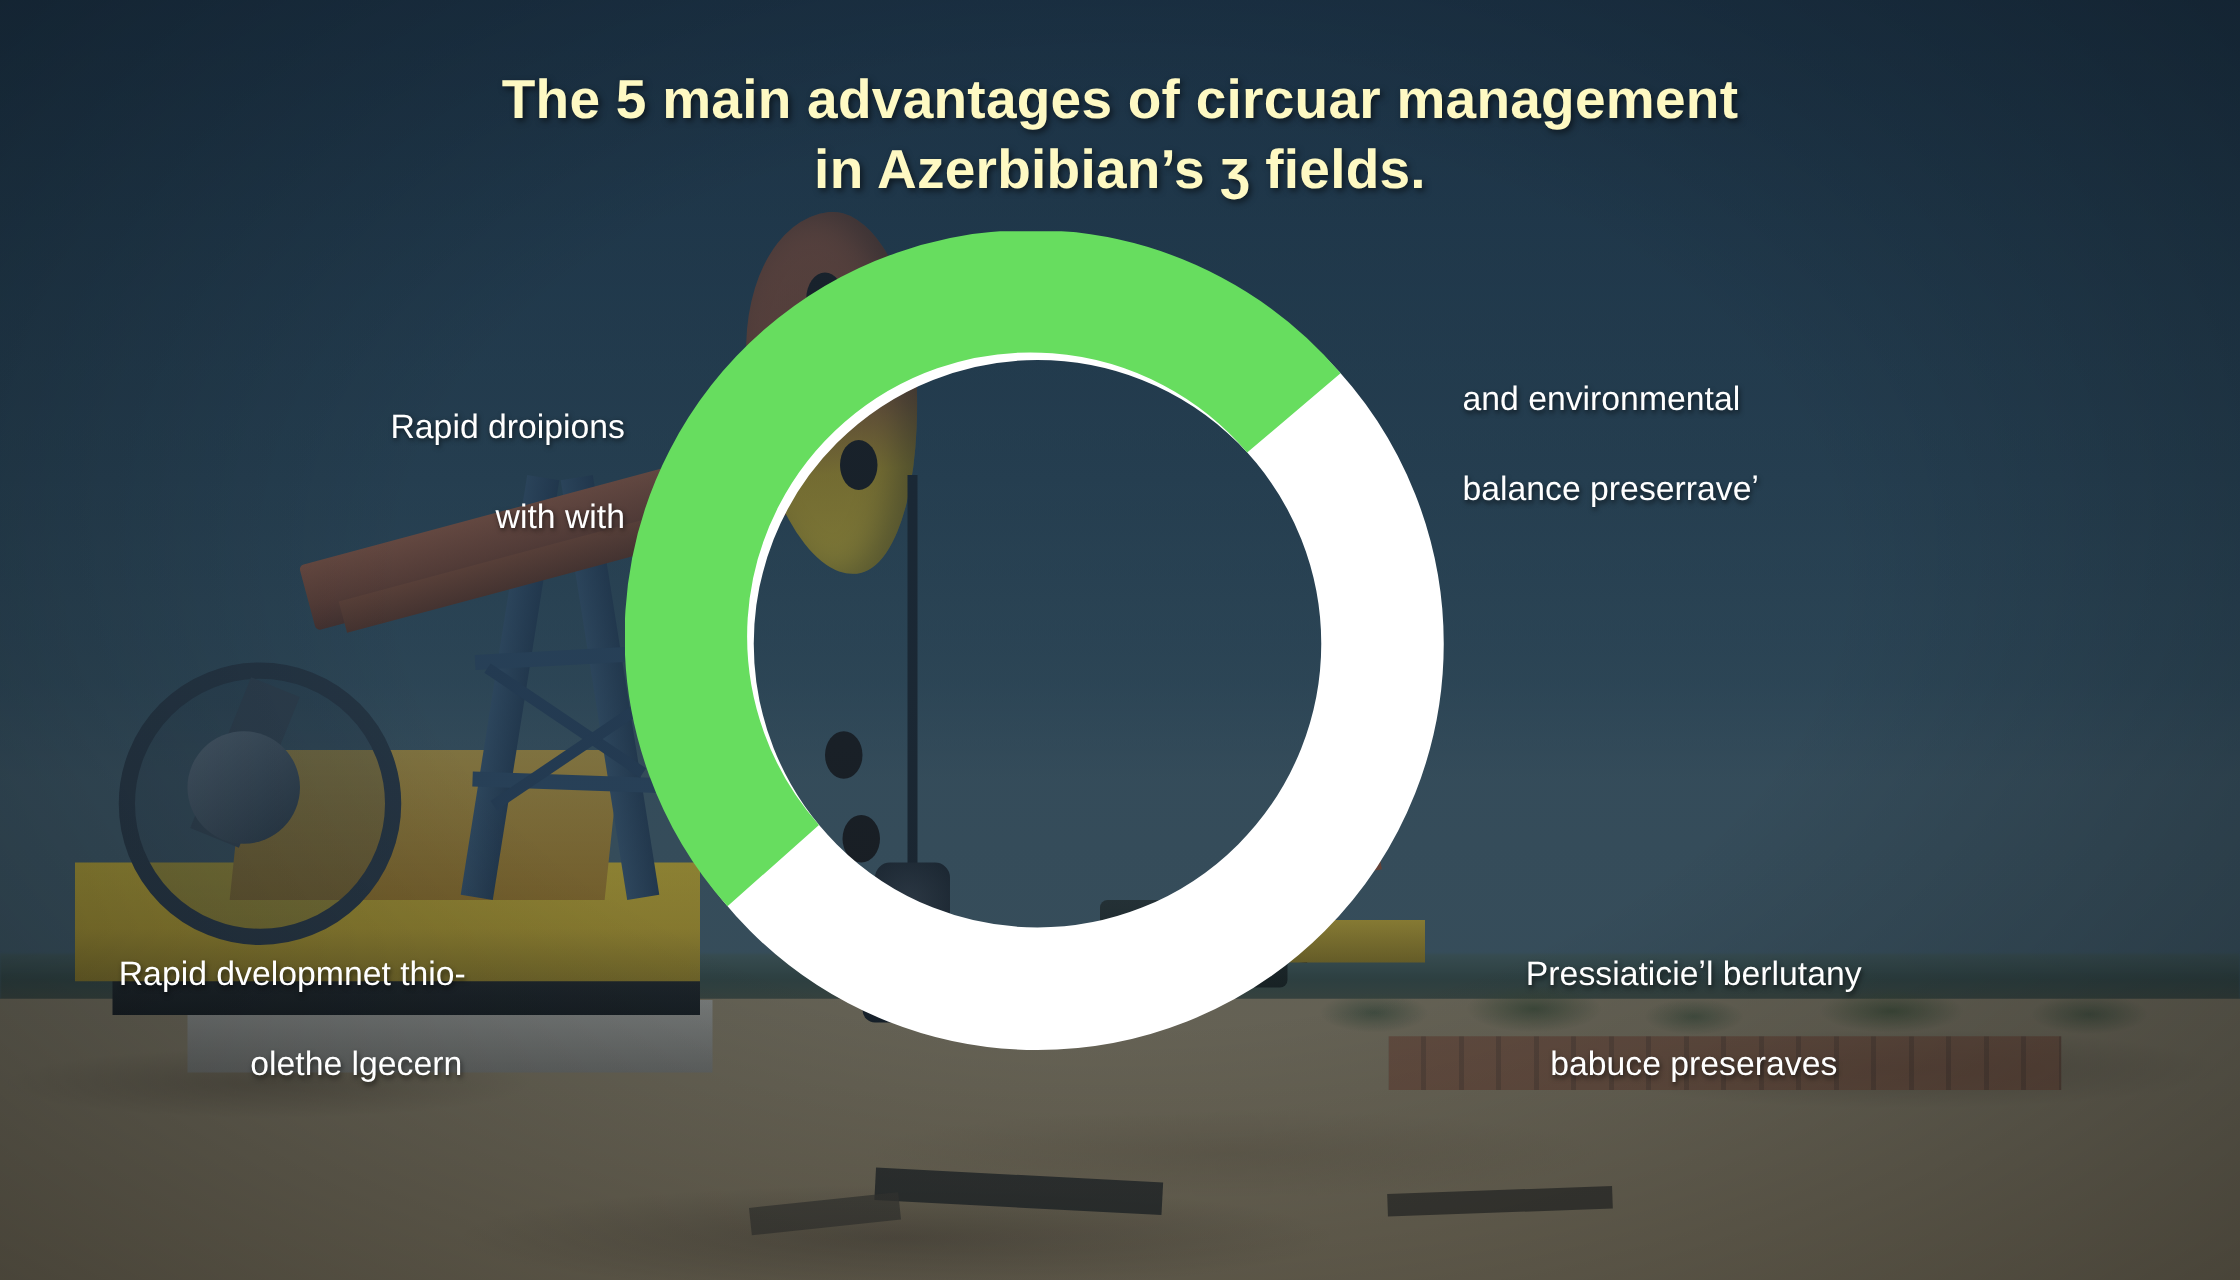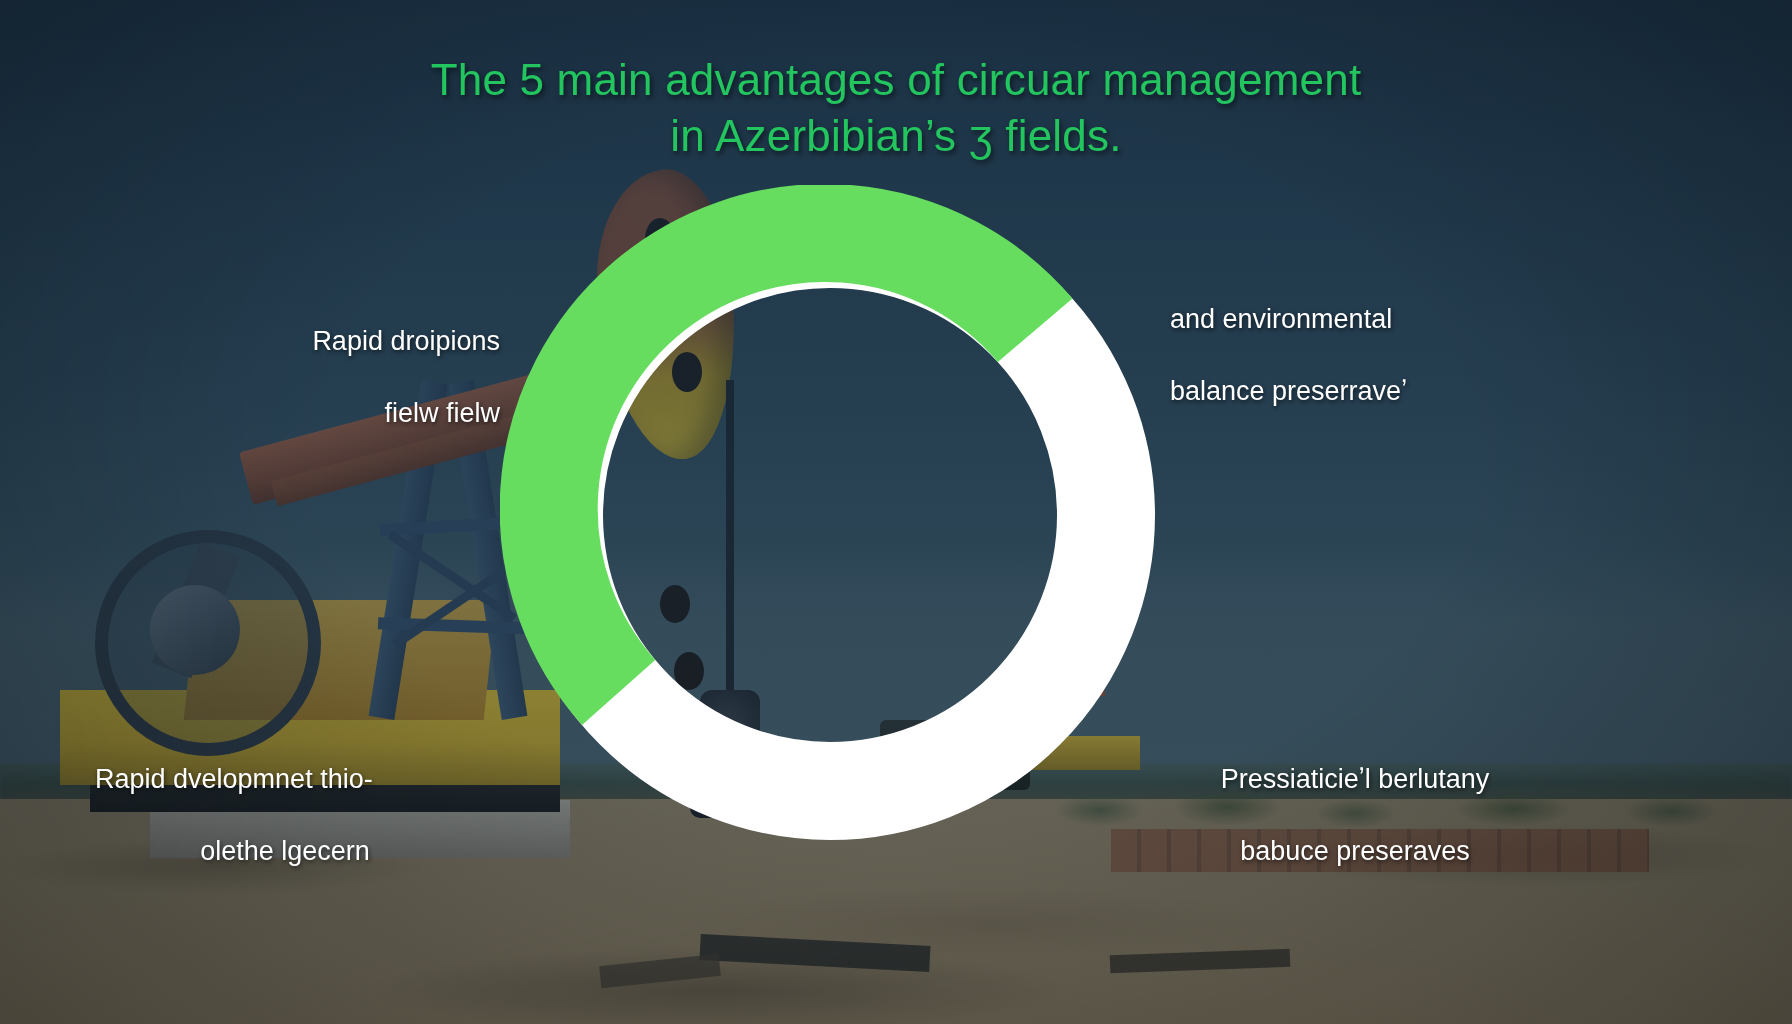--- a/index.html
+++ b/index.html
@@ -242,22 +242,22 @@
     position: absolute; inset: 0;
     background: radial-gradient(ellipse at 50% 45%, rgba(0,0,0,0) 45%, rgba(0,0,0,.32) 100%);
   }
 
   
   .title {
     position: absolute;
     left: 0; top: 52px;
     width: 100%;
     text-align: center;
-    color: #22c55e;
-    font-weight: normal;
+    color: #fef9c3;
+    font-weight: bold;
     font-size: 44px;
     line-height: 1.28;
     letter-spacing: .2px;
     text-shadow: 2px 3px 5px rgba(0,0,0,.55);
     padding: 0 170px;
     box-sizing: border-box;
   }
   .title .l1 { display: block; }
   .title .l2 { display: block; }
 
@@ -344,21 +344,21 @@
     <svg class="donut-svg" viewBox="0 0 660 660">
 
       <circle cx="330" cy="330" r="276" fill="none" stroke="#ffffff" stroke-width="98"></circle>
 
       <path d="M 535.1 145.3 A 276 276 0 1 0 118.6 507.5" fill="none" stroke="#67dd5f" stroke-width="98" stroke-linecap="butt"></path>
     </svg>
   </div>
 
   <div class="label label-tl">
     <div>Rapid droipions</div>
-    <div>fielw fielw</div>
+    <div>with with</div>
   </div>
 
   <div class="label label-tr">
     <div>and environmental</div>
     <div>balance preserraveʼ</div>
   </div>
 
   <div class="label label-bl">
     <div>Rapid dvelopmnet thio-</div>
     <div style="text-align:center">olethe lgecern</div>

